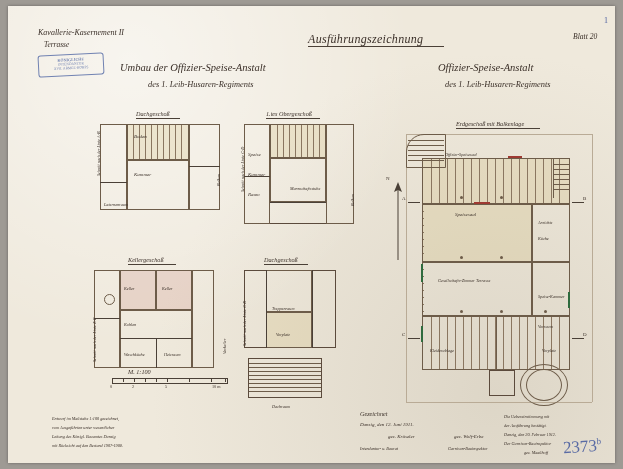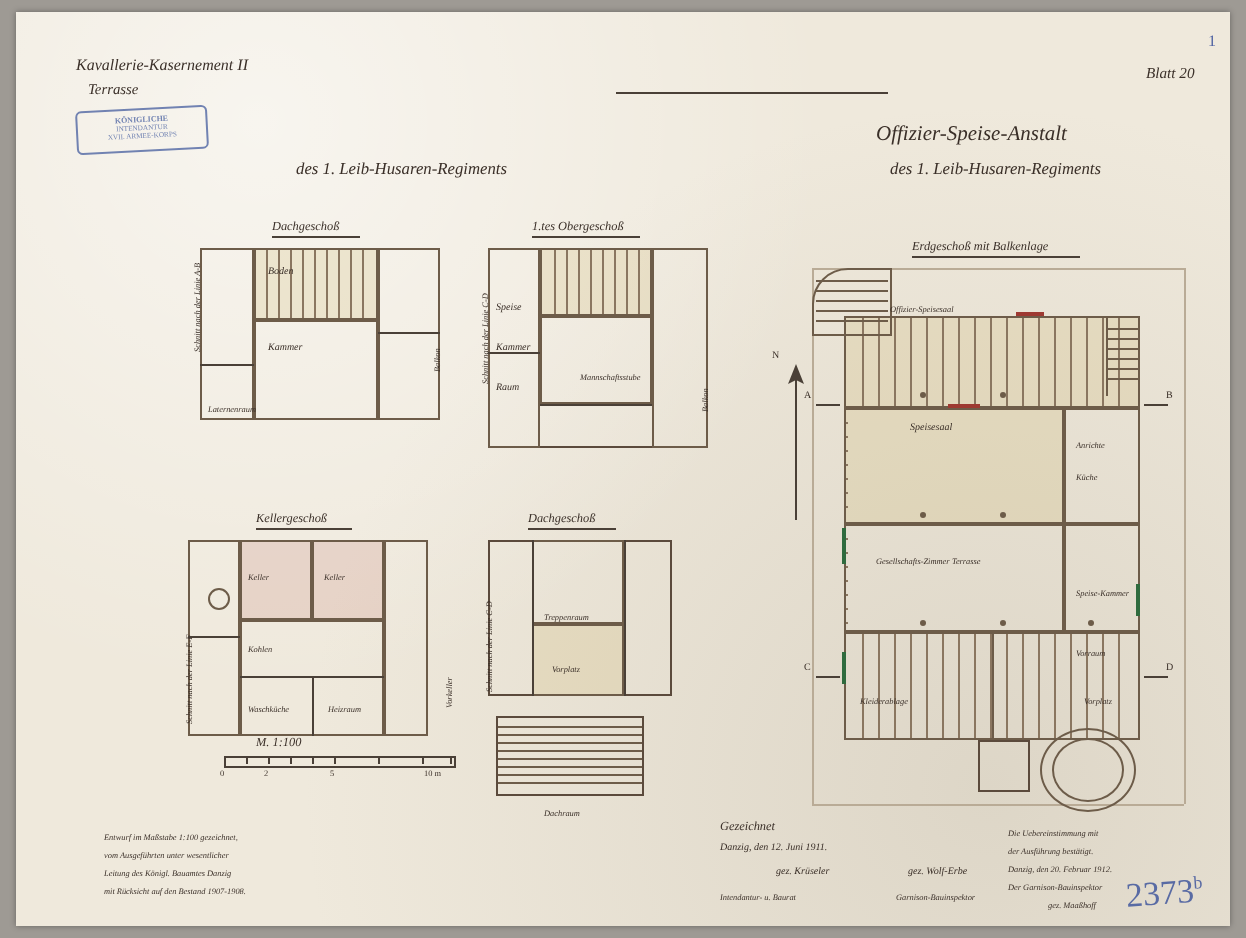--- a/index.html
+++ b/index.html
@@ -67,31 +67,33 @@
   .lbl-rot{transform-origin:0 0;transform:rotate(-90deg);}
 </style>
 </head>
 <body>
 
 <div id="sheet">
 
   <div class="txt hand" style="left:30px;top:22px;font-size:8px;">Kavallerie-Kasernement II</div>
   <div class="txt hand" style="left:36px;top:34px;font-size:7.4px;">Terrasse</div>
 
+  <div class="txt hand ttl" style="left:300px;top:26px;">Ausführungszeichnung</div>
   <div class="line hl" style="left:300px;top:40px;width:136px;"></div>
 
   <div class="txt hand" style="left:565px;top:26px;font-size:7.6px;">Blatt 20</div>
   <div class="txt" style="left:596px;top:10px;font-size:8px;color:#4b5fa0;">1</div>
 
   <div class="stamp">
     <b>KÖNIGLICHE</b>
     <span>INTENDANTUR</span><br>
     <span>XVII. ARMEE-KORPS</span>
   </div>
 
+  <div class="txt hand ttl2" style="left:112px;top:56px;">Umbau der Offizier-Speise-Anstalt</div>
   <div class="txt hand" style="left:140px;top:74px;font-size:8.4px;">des 1. Leib-Husaren-Regiments</div>
 
   <div class="txt hand ttl2" style="left:430px;top:56px;">Offizier-Speise-Anstalt</div>
   <div class="txt hand" style="left:437px;top:74px;font-size:8.4px;">des 1. Leib-Husaren-Regiments</div>
 
   <div class="txt hand sm" style="left:128px;top:104px;">Dachgeschoß</div>
   <div class="line hl" style="left:128px;top:112px;width:44px;"></div>
 
   <div class="wall" style="left:92px;top:118px;width:120px;height:86px;"></div>
   <div class="rm ylw" style="left:119px;top:118px;width:62px;height:36px;"></div>

